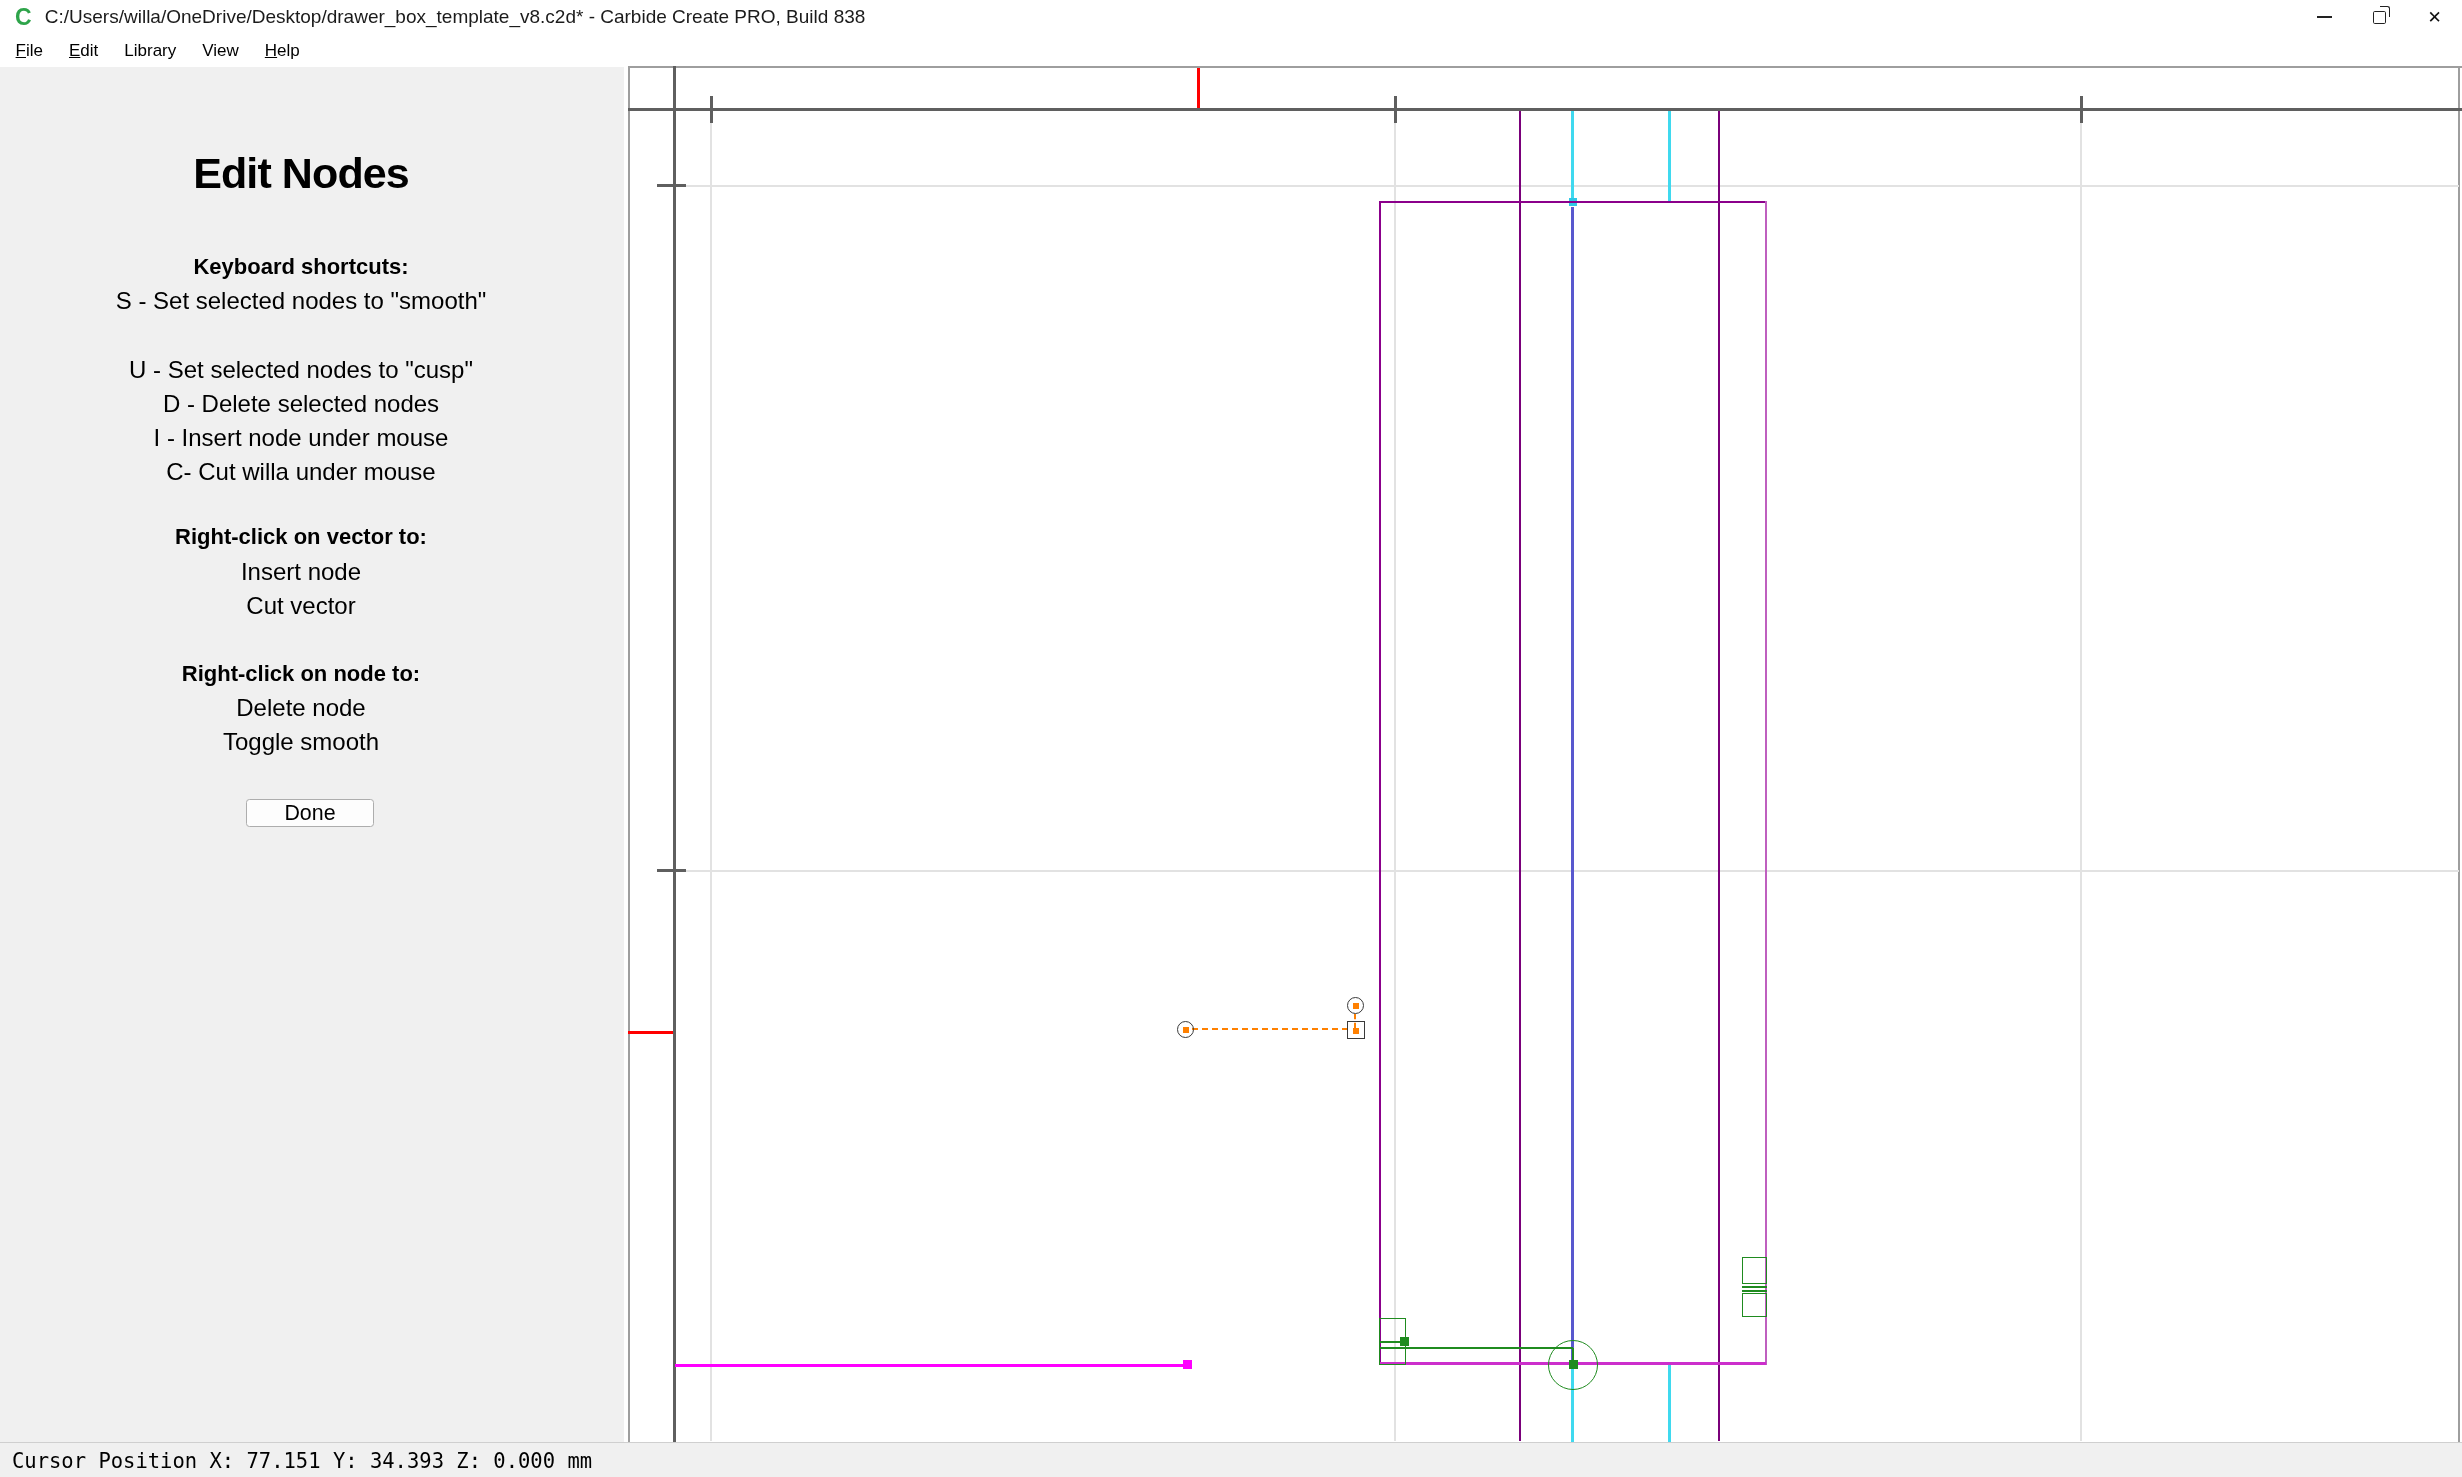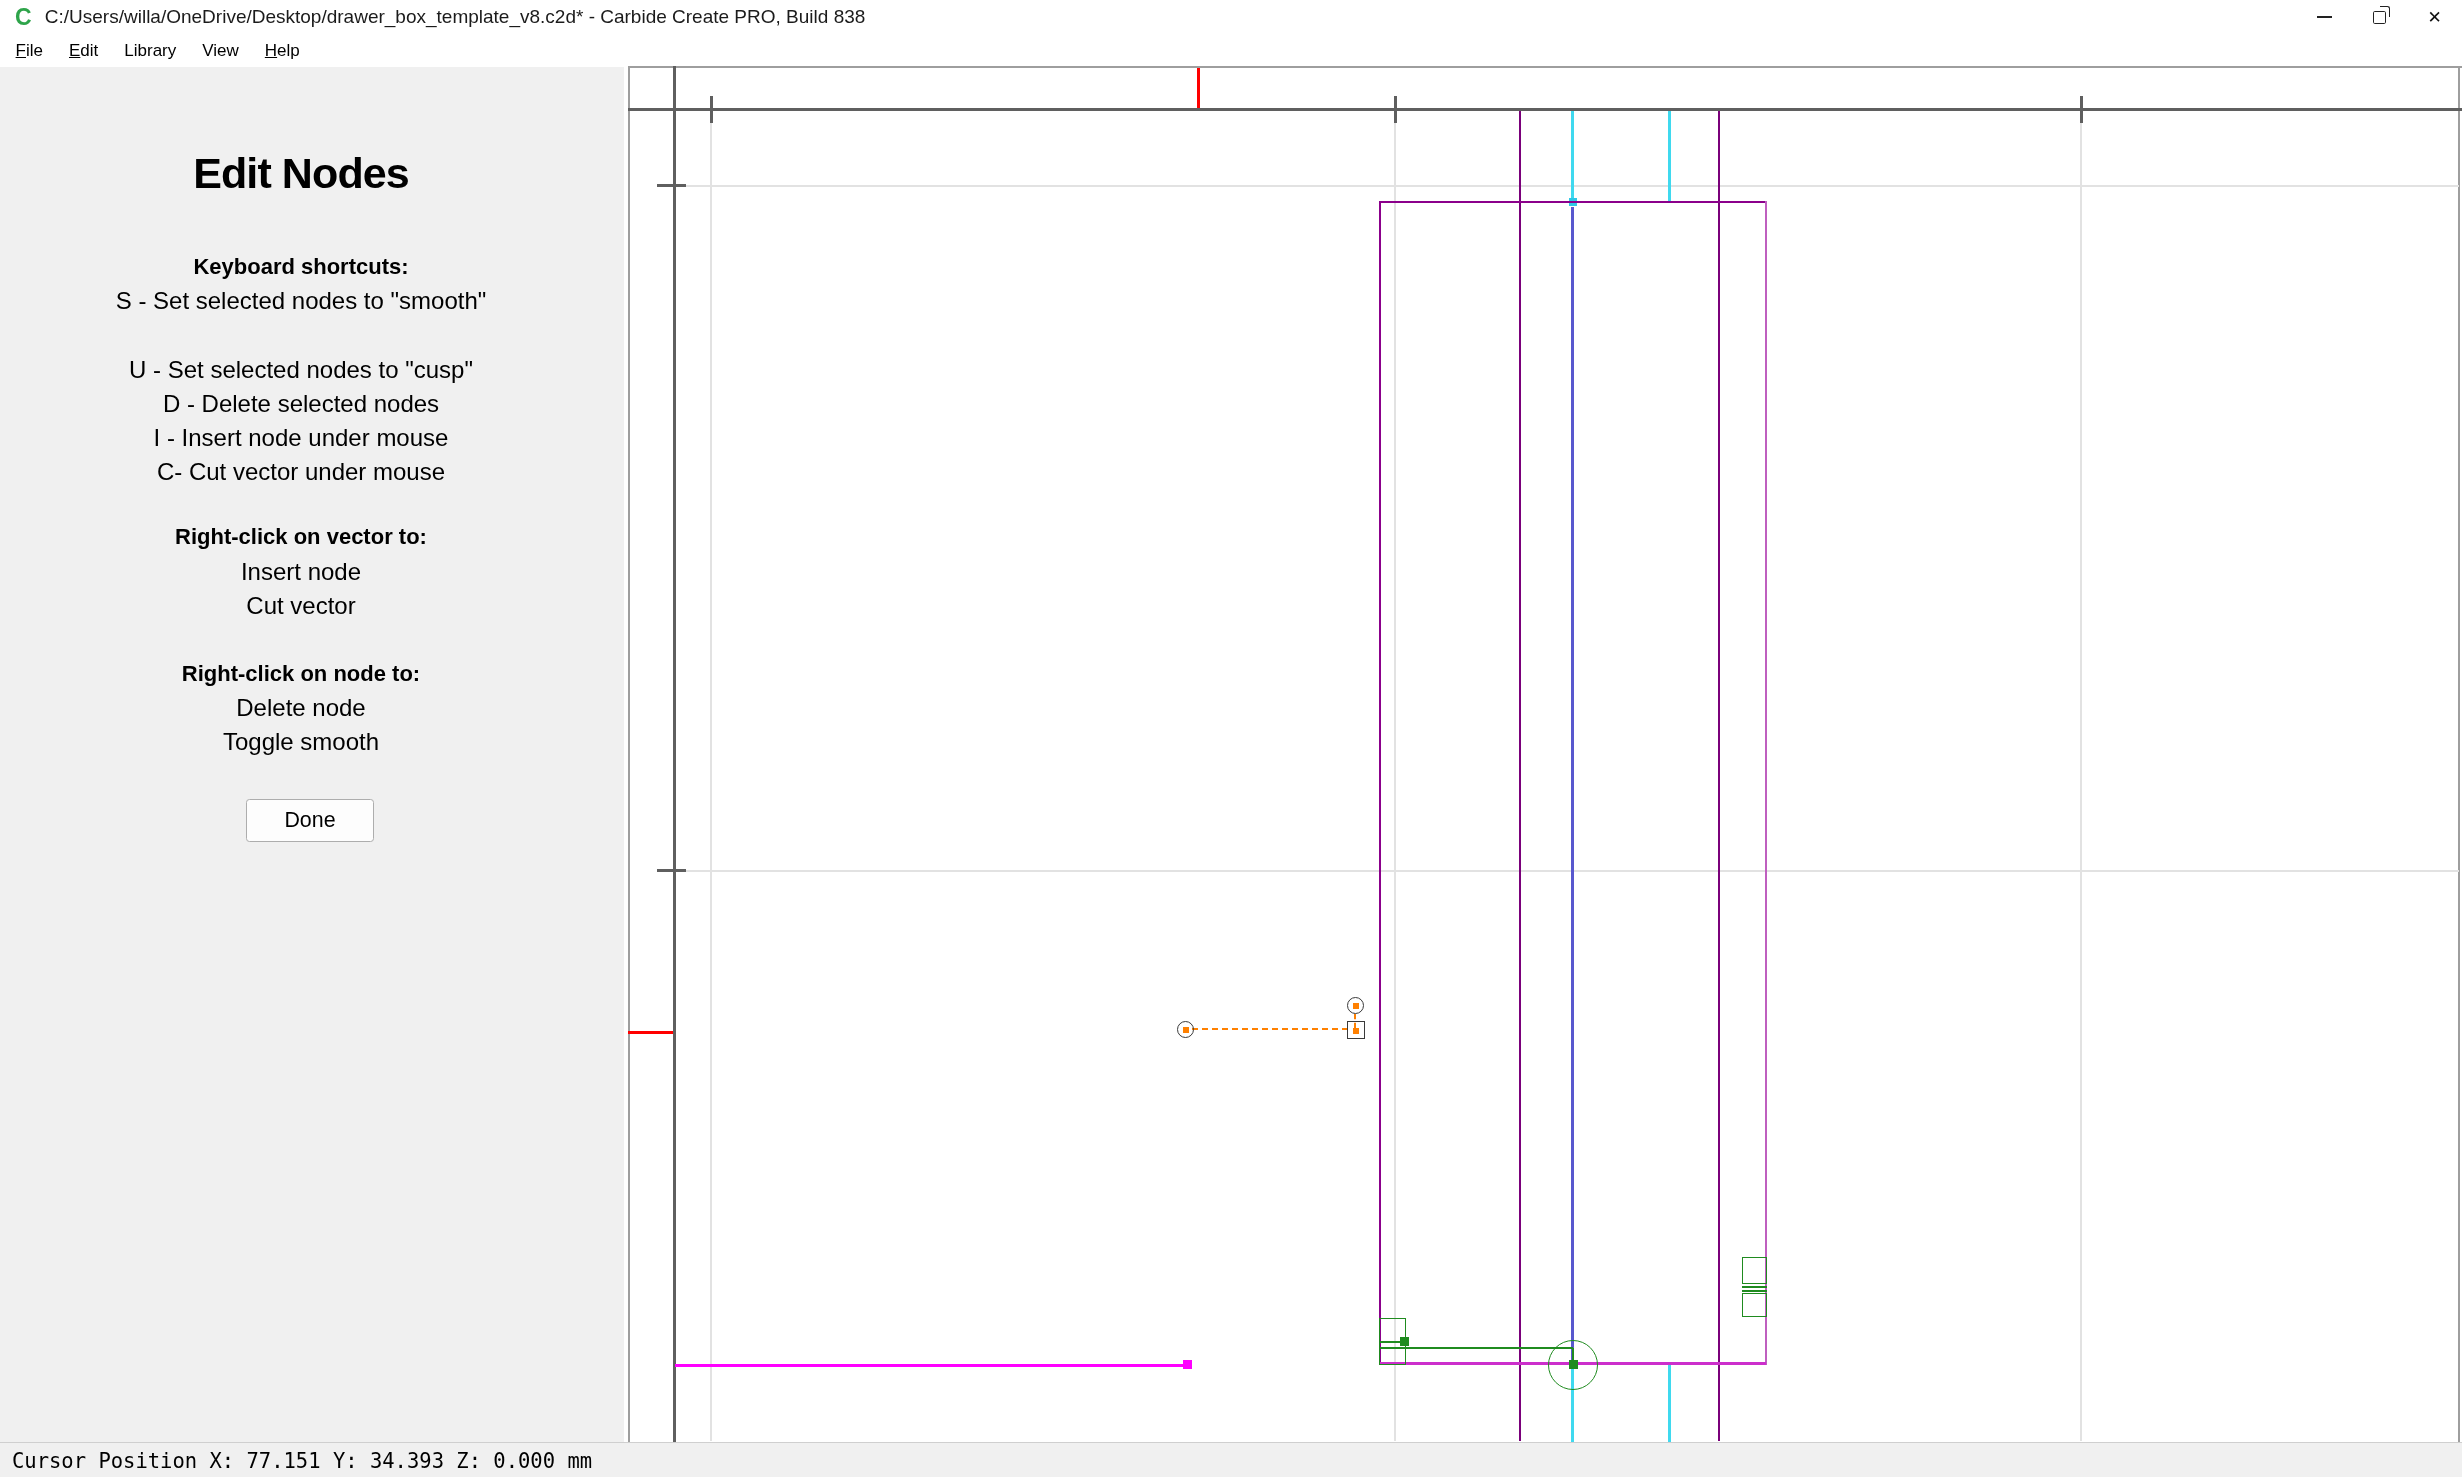--- a/index.html
+++ b/index.html
@@ -22,21 +22,21 @@
   .menubar{position:absolute;left:0;top:34px;width:2462px;height:32.5px;background:#ffffff;display:flex;align-items:center;padding-left:2.6px;box-sizing:border-box;}
   .menu-item{display:inline-block;padding:0 13px;font-size:17px;color:#000;line-height:31px;}
   .menu-item.accel::first-letter{text-decoration:underline;}
 
   
   .panel{position:absolute;left:0;top:67px;width:624px;height:1375px;background:#f0f0f0;}
   .panel .ptext{position:absolute;left:0;width:602px;text-align:center;color:#000;}
   .panel-title{top:82px;font-size:43px;font-weight:bold;letter-spacing:-0.9px;}
   .phead{font-size:22px;font-weight:bold;line-height:34px;}
   .pitem{font-size:24px;line-height:34px;}
-  .done-btn{position:absolute;left:246px;top:732px;width:128px;height:43px;background:#fdfdfd;
+  .done-btn{position:absolute;left:246px;top:732px;width:128px;height:28px;background:#fdfdfd;
             border:0.9px solid #adadad;border-radius:3.4px;font-size:21.4px;color:#000;
             display:flex;align-items:center;justify-content:center;box-sizing:border-box;}
 
   
   .abs{position:absolute;}
   .statusbar{position:absolute;left:0;top:1442px;width:2462px;height:36px;background:#f0f0f0;
              border-top:0.9px solid #cfcfcf;display:flex;align-items:center;box-sizing:border-box;}
   .status-text{margin-left:12px;font-family:"DejaVu Sans Mono",monospace;font-size:20.5px;color:#000;white-space:nowrap;}
 
   .handle-circle{width:17px;height:17px;border:1.7px solid #3a3a3a;border-radius:50%;background:transparent;box-sizing:border-box;}
@@ -74,21 +74,21 @@
   </div>
 
   <div class="panel">
     <div class="ptext panel-title">Edit Nodes</div>
 
     <div class="ptext phead" style="top:183px;">Keyboard shortcuts:</div>
     <div class="ptext pitem" style="top:217px;">S - Set selected nodes to "smooth"</div>
     <div class="ptext pitem" style="top:286px;">U - Set selected nodes to "cusp"</div>
     <div class="ptext pitem" style="top:320px;">D - Delete selected nodes</div>
     <div class="ptext pitem" style="top:354px;">I - Insert node under mouse</div>
-    <div class="ptext pitem" style="top:388px;">C- Cut vector under mouse</div>
+    <div class="ptext pitem" style="top:388px;">C- Cut willa under mouse</div>
 
     <div class="ptext phead" style="top:453px;">Right-click on vector to:</div>
     <div class="ptext pitem" style="top:488px;">Insert node</div>
     <div class="ptext pitem" style="top:522px;">Cut vector</div>
 
     <div class="ptext phead" style="top:590px;">Right-click on node to:</div>
     <div class="ptext pitem" style="top:624px;">Delete node</div>
     <div class="ptext pitem" style="top:658px;">Toggle smooth</div>
 
     <div class="done-btn">Done</div>

